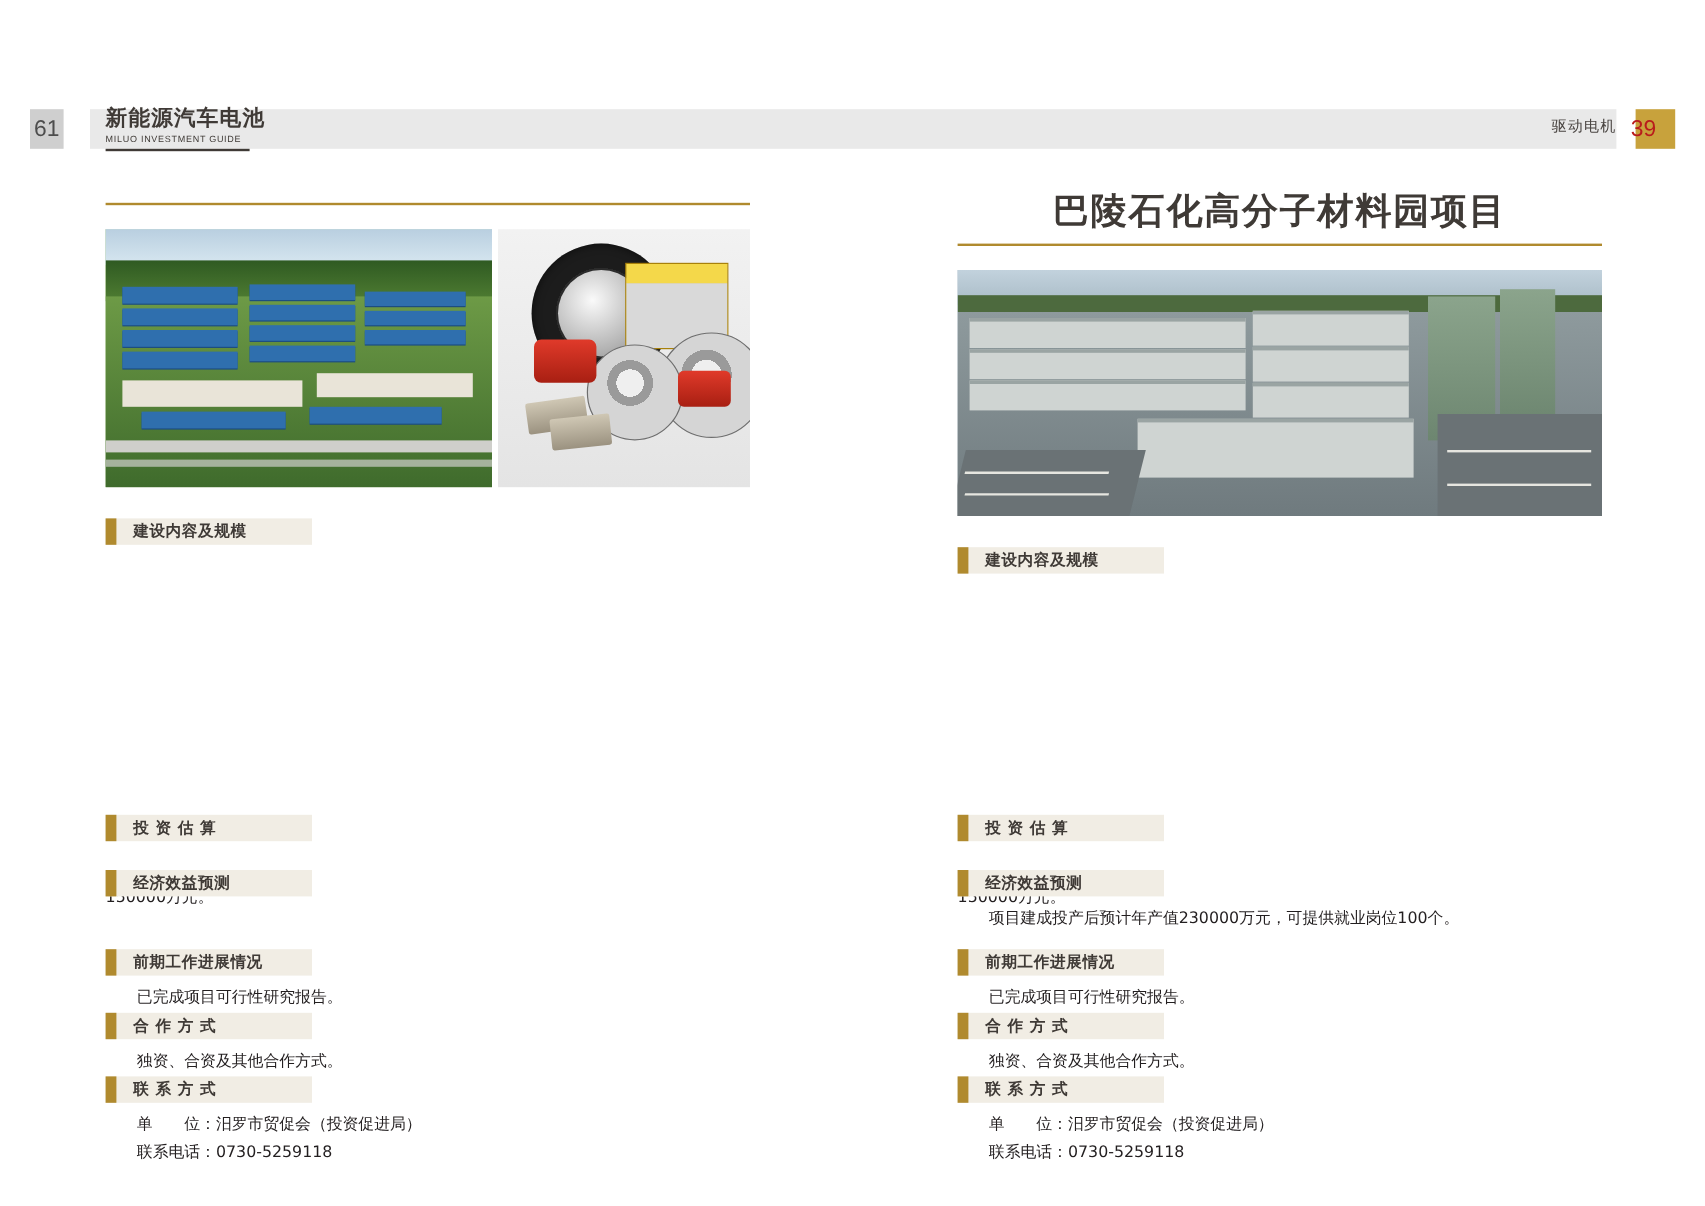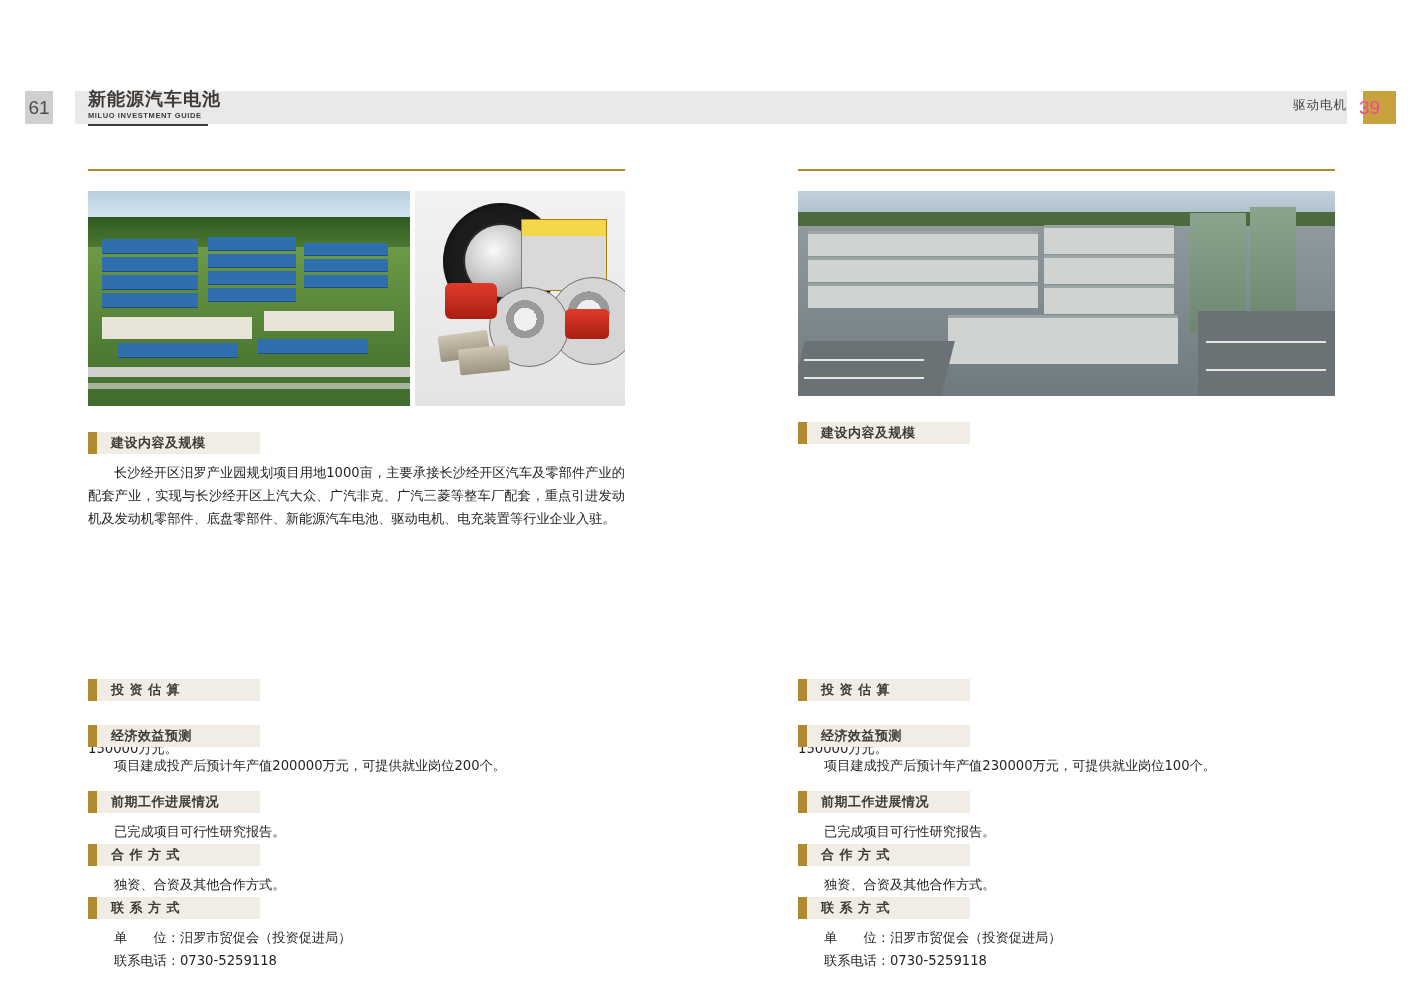--- a/index.html
+++ b/index.html
@@ -25,35 +25,35 @@
   }
   .hdr-left-text{
     position:absolute;left:88px;top:88px;
   }
   .hdr-left-text .cn{
     font-family:"DejaVu Sans","Liberation Sans",sans-serif;
     font-size:18px;letter-spacing:1px;color:#3f3a36;font-weight:700;
     line-height:21px;
   }
   .hdr-left-text .en{
-    font-size:7.5px;letter-spacing:.6px;color:#3f3a36;font-weight:700;
+    font-size:7.5px;letter-spacing:.6px;color:#3f3a36;font-weight:400;
     margin-top:2px;
   }
   .hdr-left-rule{
     position:absolute;left:88px;top:124px;width:120px;height:2px;background:#3f3a36;
   }
 
   .hdr-right-bar{
     position:absolute;right:25px;top:91px;width:33px;height:33px;
     background:#c8a23c;
   }
   .hdr-right-num{
     position:absolute;right:25px;top:91px;width:53px;height:33px;
     display:flex;align-items:center;justify-content:center;
-    font-size:19px;color:#ec4899;
+    font-size:19px;color:#b91c1c;
   }
   .hdr-right-text{
     position:absolute;right:74px;top:97px;
     font-family:"DejaVu Sans","Liberation Sans",sans-serif;
     font-size:12.5px;color:#4a4542;letter-spacing:1px;
   }
   .hdr-right-grey{
     position:absolute;right:74px;top:91px;width:1272px;height:33px;
     background:#e9e9e9;z-index:-1;
   }
@@ -242,37 +242,35 @@
         <div class="pad p1"></div>
         <div class="pad p2"></div>
       </div>
     </div>
 
     <div class="sec">
       <div class="sec-head">
         <span class="tick"></span>
         <span class="lbl">建设内容及规模</span>
       </div>
-      <div class="sec-body">长沙经开区汨罗产业园规划项目用地1000亩，主要承接长沙经开区汽车及零部件产业的配套产业，实现与长沙经开区上汽大众、广汽非克、广汽三菱等整车厂配套，重点引进发动机及发动机零部件、底盘零部件、新能源汽车电池、驱动电机、电充装置等行业企业入驻。</div>
     </div>
 
     <div class="sec abs" style="top:493px;left:0;width:537px;">
       <div class="sec-head">
         <span class="tick"></span>
         <span class="lbl">投 资 估 算</span>
       </div>
       <div class="sec-body noindent">150000万元。</div>
     </div>
 
     <div class="sec abs" style="top:539px;left:0;width:537px;">
       <div class="sec-head">
         <span class="tick"></span>
         <span class="lbl">经济效益预测</span>
       </div>
-      <div class="sec-body">项目建成投产后预计年产值200000万元，可提供就业岗位200个。</div>
     </div>
 
     <div class="sec abs" style="top:605px;left:0;width:537px;">
       <div class="sec-head">
         <span class="tick"></span>
         <span class="lbl">前期工作进展情况</span>
       </div>
       <div class="sec-body">已完成项目可行性研究报告。</div>
     </div>
 
@@ -290,20 +288,21 @@
         <span class="lbl">联 系 方 式</span>
       </div>
       <div class="contact-line" style="margin-top:7px;">单　　位：汨罗市贸促会（投资促进局）</div>
       <div class="contact-line">联系电话：0730-5259118</div>
     </div>
 
   </div>
 
   <div class="col col-right">
 
+    <div class="proj-title">巴陵石化高分子材料园项目</div>
     <div class="title-rule"></div>
 
     <div class="hero hero-full" style="margin-top:20px;">
       <div class="hero-c">
         <div class="far"></div>
         <div class="greenstrip"></div>
         <div class="ground"></div>
         <div class="fac" style="left:10px;top:40px;width:230px;height:22px;"></div>
         <div class="fac" style="left:10px;top:66px;width:230px;height:22px;"></div>
         <div class="fac" style="left:10px;top:92px;width:230px;height:22px;"></div>

